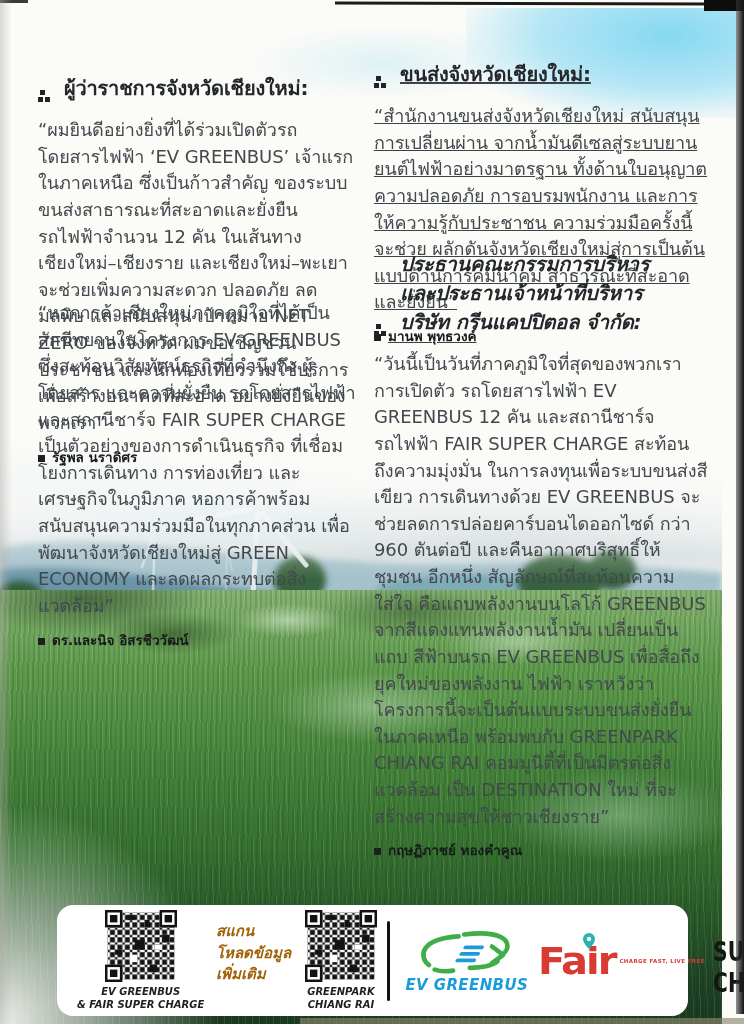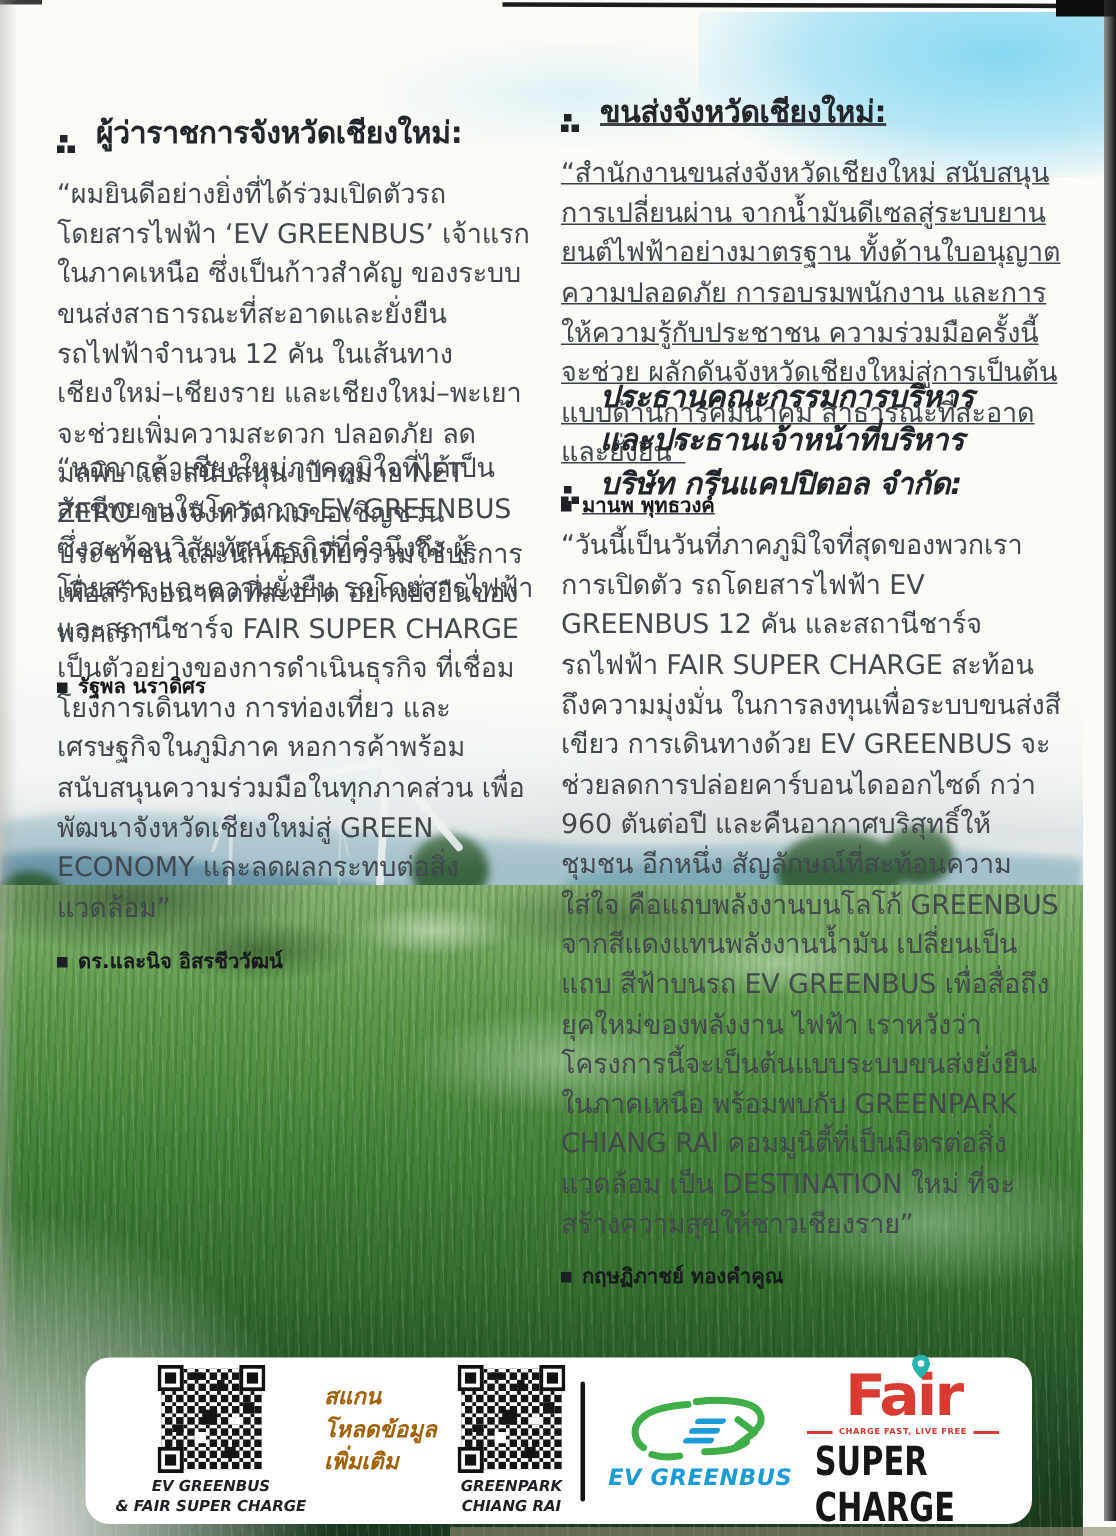--- a/index.html
+++ b/index.html
@@ -68,21 +68,21 @@
   
   .footer-box{position:absolute;left:57px;top:905px;width:631px;height:111px;background:#fff;border-radius:16px;
     display:flex;align-items:center;justify-content:space-between;padding:0 20px;box-sizing:border-box;}
   .qr-block{display:flex;flex-direction:column;align-items:center;}
   .qr-frame{width:72px;height:72px;}
   .qr-caption{margin-top:4px;font-size:10px;font-weight:bold;color:#1d1f22;text-align:center;line-height:1.25;}
   .scan-label{font-size:15px;font-weight:600;color:#a16207;line-height:1.45;margin:0 4px 14px 2px;}
   .v-divider{width:3px;height:80px;background:#101112;border-radius:2px;}
   .logo-greenbus{display:flex;flex-direction:column;align-items:center;margin-left:6px;}
   .logo-greenbus-text{font-size:15px;font-weight:bold;font-style:italic;color:#1b9cd8;letter-spacing:.4px;margin-top:-2px;}
-  .logo-fair{display:flex;flex-direction:column;align-items:center;width:128px;margin-right:2px;}
+  .logo-fair{display:flex;flex-direction:row;align-items:center;width:128px;margin-right:2px;}
   .fair-word-wrap{position:relative;line-height:1;}
   .fair-word{font-size:40px;font-weight:800;color:#d93a32;letter-spacing:-2px;transform:scaleY(.95);display:inline-block;}
   .fair-pin{position:absolute;left:58%;top:-8px;}
   .fair-tagline{display:flex;align-items:center;gap:4px;width:100%;margin-top:1px;}
   .tl-line{flex:1;height:1.5px;background:#d93a32;}
   .tl-text{font-size:5.5px;font-weight:bold;color:#d93a32;letter-spacing:.4px;white-space:nowrap;}
   .fair-super{font-size:22px;font-weight:700;color:#161616;letter-spacing:0;word-spacing:5px;transform:scale(.92,1.22);transform-origin:center top;margin-top:2px;}
 </style>
 </head>
 <body>

